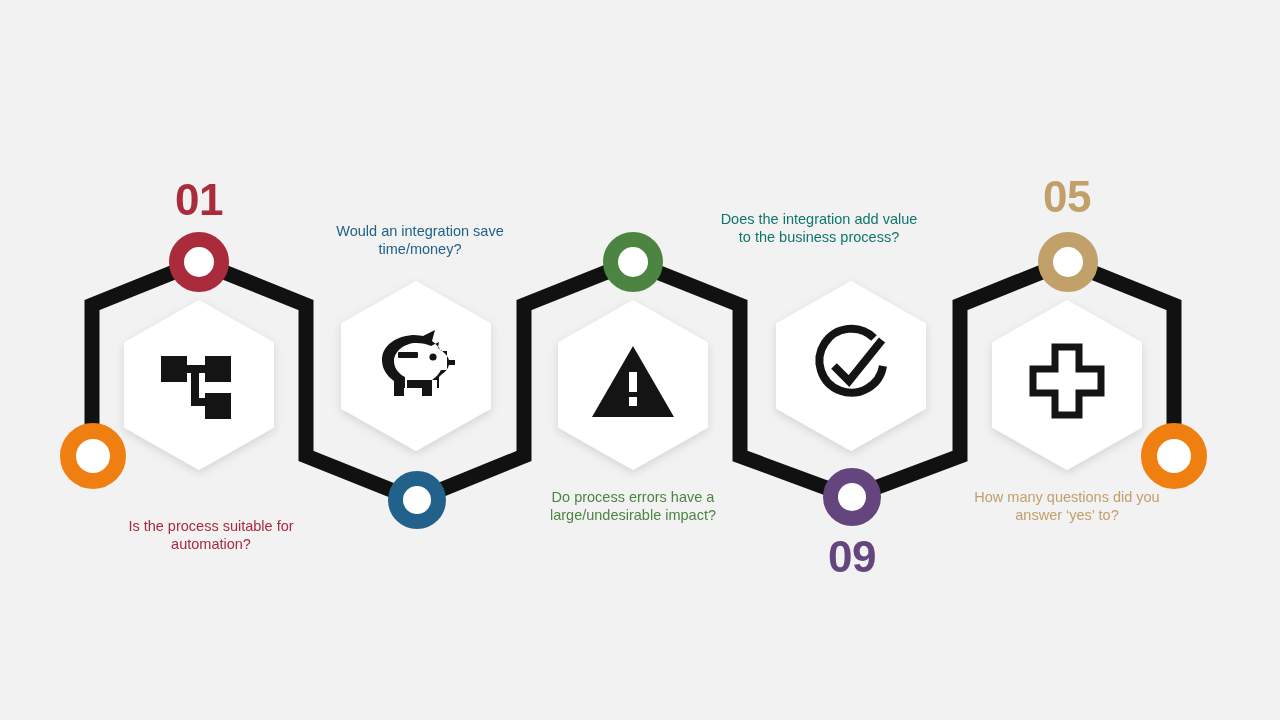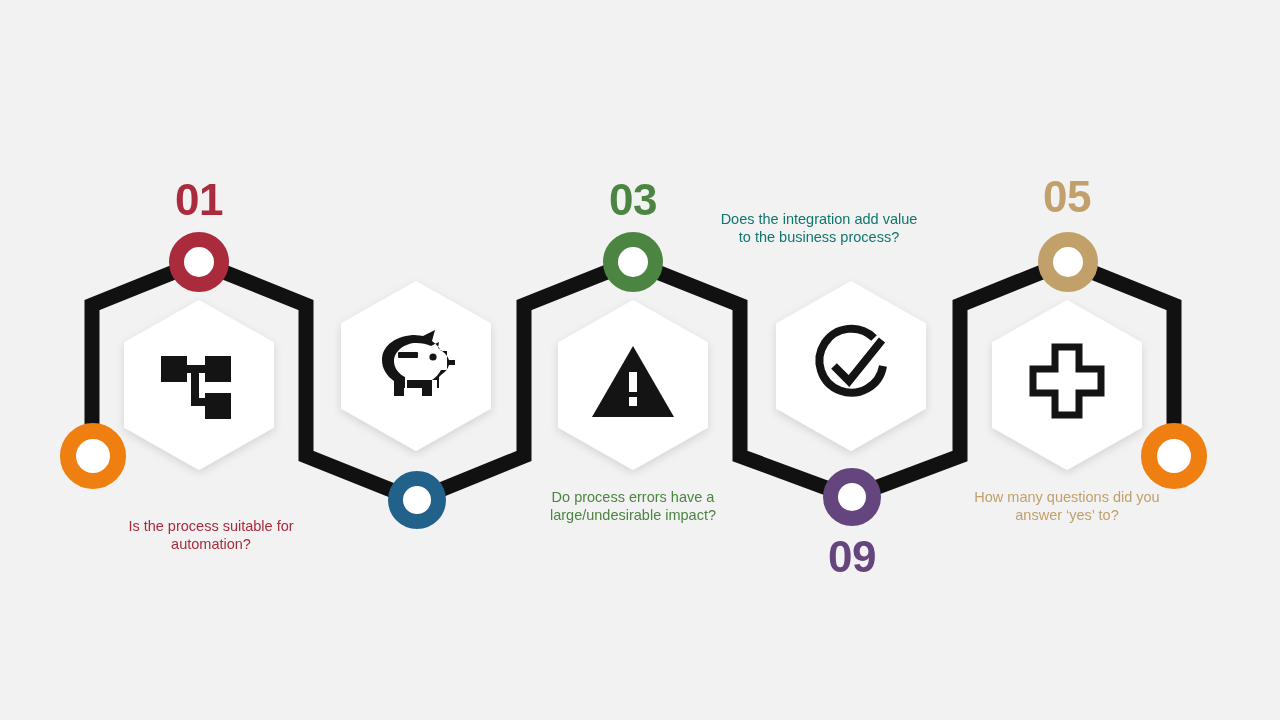--- a/index.html
+++ b/index.html
@@ -197,23 +197,23 @@
     <div class="ring" style="left:823px; top:468px; width:58px; height:58px; border:15px solid #64457d;"></div>
 
     <div class="ring" style="left:1038px; top:232px; width:60px; height:60px; border:15px solid #c1a06a;"></div>
 
     <div class="ring" style="left:1141px; top:423px; width:66px; height:66px; border:16px solid #ef7f10;"></div>
   </div>
 
   <div class="layer" id="text-layer">
 
     <div class="num" style="left:139px; top:178px; color:#a92b3c;">01</div>
-    <div class="num" style="left:573px; top:178px; color:#4c8541;">03</div>
     <div class="num" style="left:792px; top:535px; color:#64457d;">09</div>
     <div class="num" style="left:1007px; top:175px; color:#c1a06a;">05</div>
 
     <div class="caption" style="left:106px; top:518px; color:#a92b3c;">Is the process suitable for automation?</div>
+    <div class="caption" style="left:315px; top:223px; color:#21618a;">Would an integration save time/money?</div>
     <div class="caption" style="left:528px; top:489px; color:#4c8541;">Do process errors have a large/undesirable impact?</div>
     <div class="caption" style="left:714px; top:211px; color:#0f766e;">Does the integration add value to the business process?</div>
     <div class="caption" style="left:962px; top:489px; color:#c1a06a;">How many questions did you answer ‘yes’ to?</div>
   </div>
 
 </div>
 
 </body></html>

